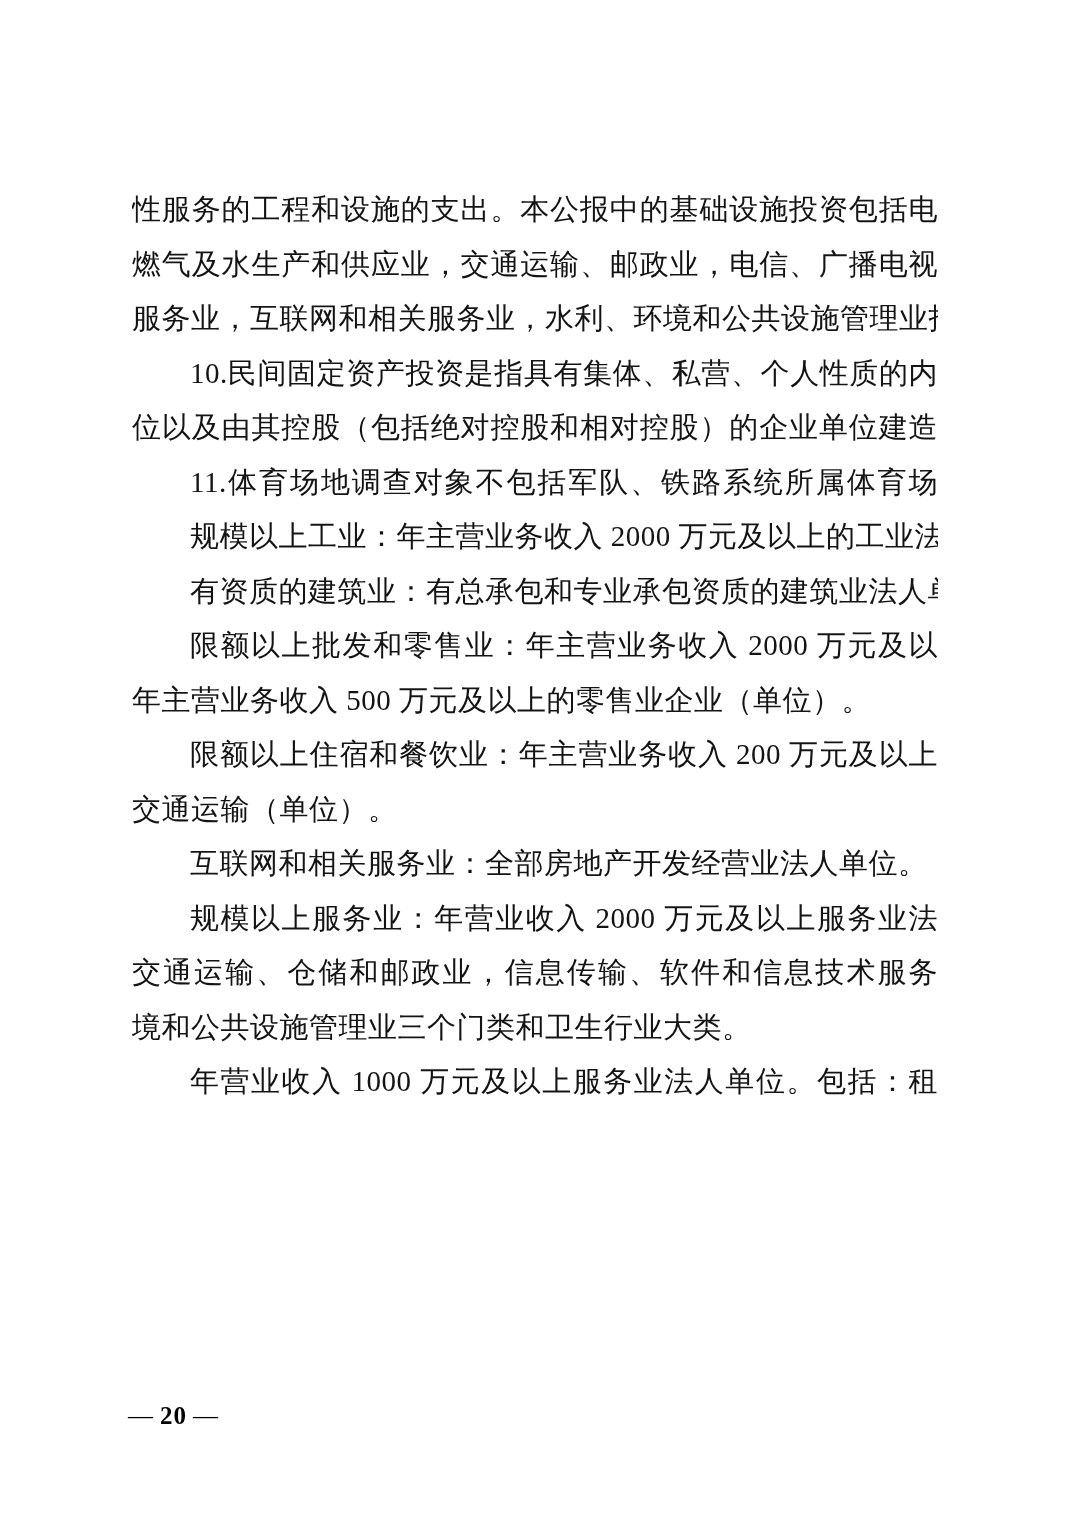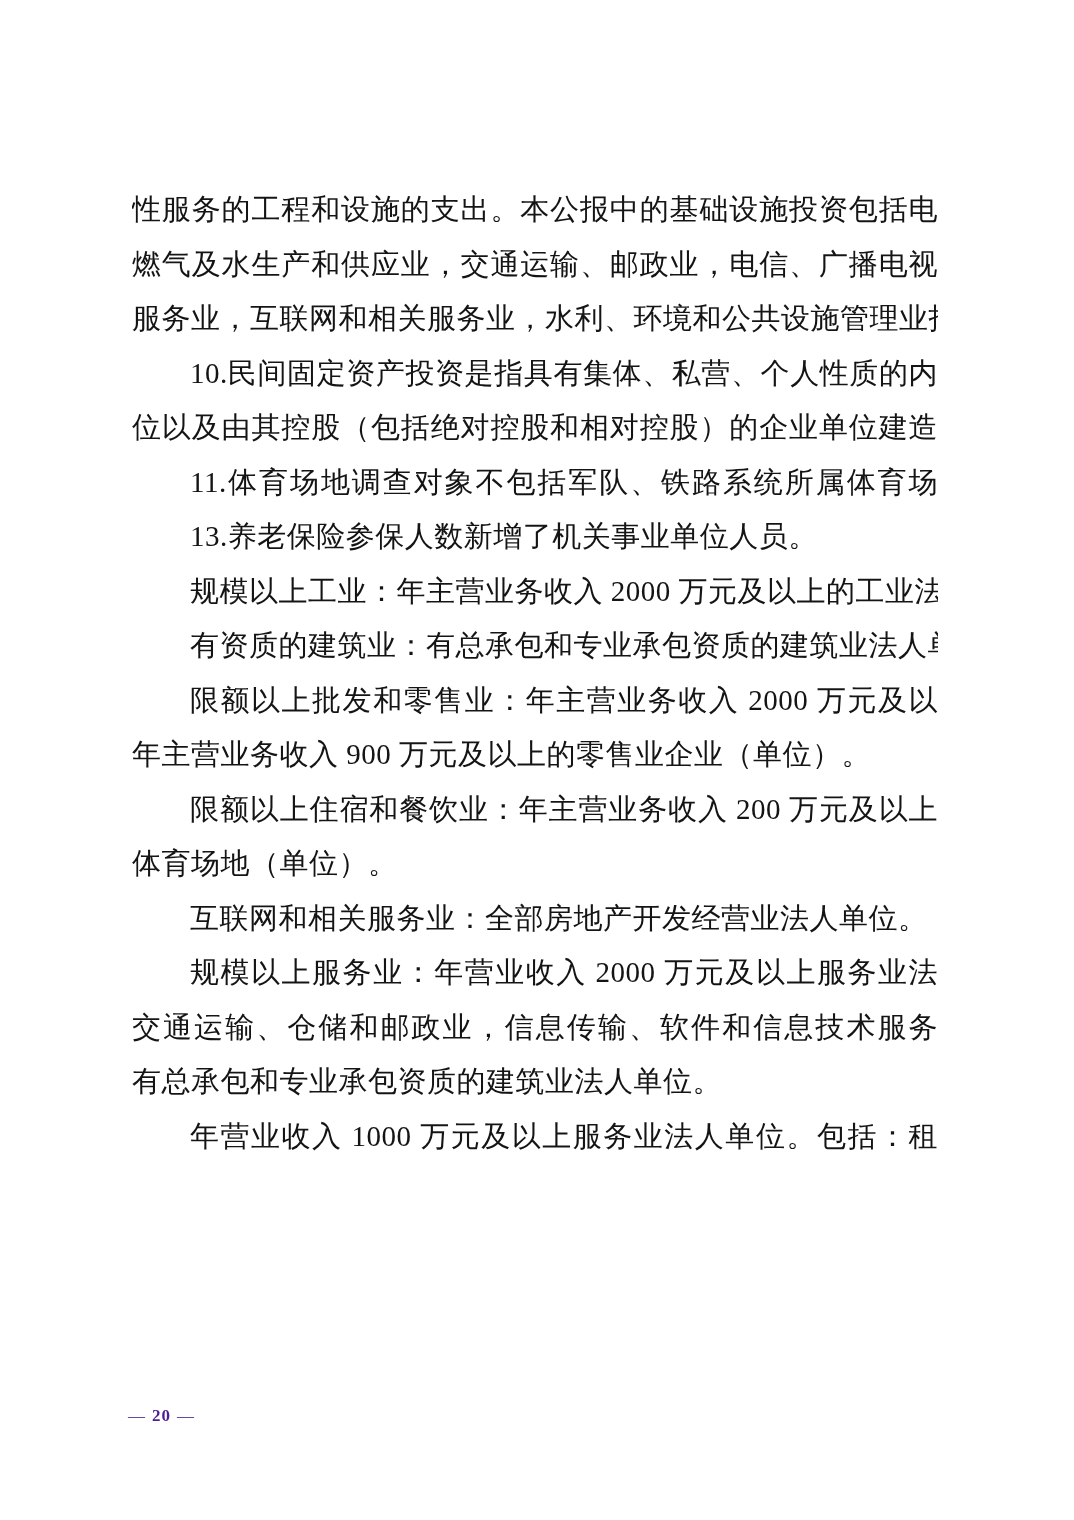--- a/index.html
+++ b/index.html
@@ -37,23 +37,23 @@
     text-align: justify;
     text-align-last: justify;
   }
   .line.indent {
     text-indent: 58px;
   }
   .footer {
     position: absolute;
     left: 128px;
     top: 1400px;
-    font-size: 17px;
+    font-size: 25px;
     line-height: 32px;
-    color: #4c1d95;
+    color: #000000;
     letter-spacing: 1px;
   }
   .footer .num {
     font-weight: bold;
     margin: 0 6px;
   }
   .footer .dash {
     font-weight: normal;
   }
 </style>
@@ -73,51 +73,48 @@
     <div class="para">
       <div class="line full indent">10.民间固定资产投资是指具有集体、私营、个人性质的内资企事业单</div>
       <div class="line full">位以及由其控股（包括绝对控股和相对控股）的企业单位建造或购置固定</div>
     </div>
 
     <div class="para">
       <div class="line full indent">11.体育场地调查对象不包括军队、铁路系统所属体育场地。体育场地</div>
     </div>
 
 
-    <div class="para">
-      <div class="line indent">13.养老保险参保人数新增了机关事业单位人员。</div>
-    </div>
 
 
     <div class="para">
       <div class="line indent">规模以上工业：年主营业务收入 2000 万元及以上的工业法人单位。</div>
     </div>
 
     <div class="para">
       <div class="line indent">有资质的建筑业：有总承包和专业承包资质的建筑业法人单位。</div>
     </div>
 
     <div class="para">
       <div class="line full indent">限额以上批发和零售业：年主营业务收入 2000 万元及以上的批发业、</div>
-      <div class="line">年主营业务收入 900 万元及以上的零售业企业（单位）。</div>
+      <div class="line">年主营业务收入 500 万元及以上的零售业企业（单位）。</div>
     </div>
 
     <div class="para">
       <div class="line full indent">限额以上住宿和餐饮业：年主营业务收入 200 万元及以上的住宿和餐</div>
-      <div class="line">体育场地（单位）。</div>
+      <div class="line">交通运输（单位）。</div>
     </div>
 
     <div class="para">
       <div class="line indent">互联网和相关服务业：全部房地产开发经营业法人单位。</div>
     </div>
 
     <div class="para">
       <div class="line full indent">规模以上服务业：年营业收入 2000 万元及以上服务业法人单位。包括：</div>
       <div class="line full">交通运输、仓储和邮政业，信息传输、软件和信息技术服务业，水利、环</div>
-      <div class="line">有总承包和专业承包资质的建筑业法人单位。</div>
+      <div class="line">境和公共设施管理业三个门类和卫生行业大类。</div>
     </div>
 
     <div class="para">
       <div class="line full indent">年营业收入 1000 万元及以上服务业法人单位。包括：租赁和商务服务</div>
     </div>
 
   </div>
 
   <div class="footer">
     <span class="dash">—</span><span class="num">20</span><span class="dash">—</span>

